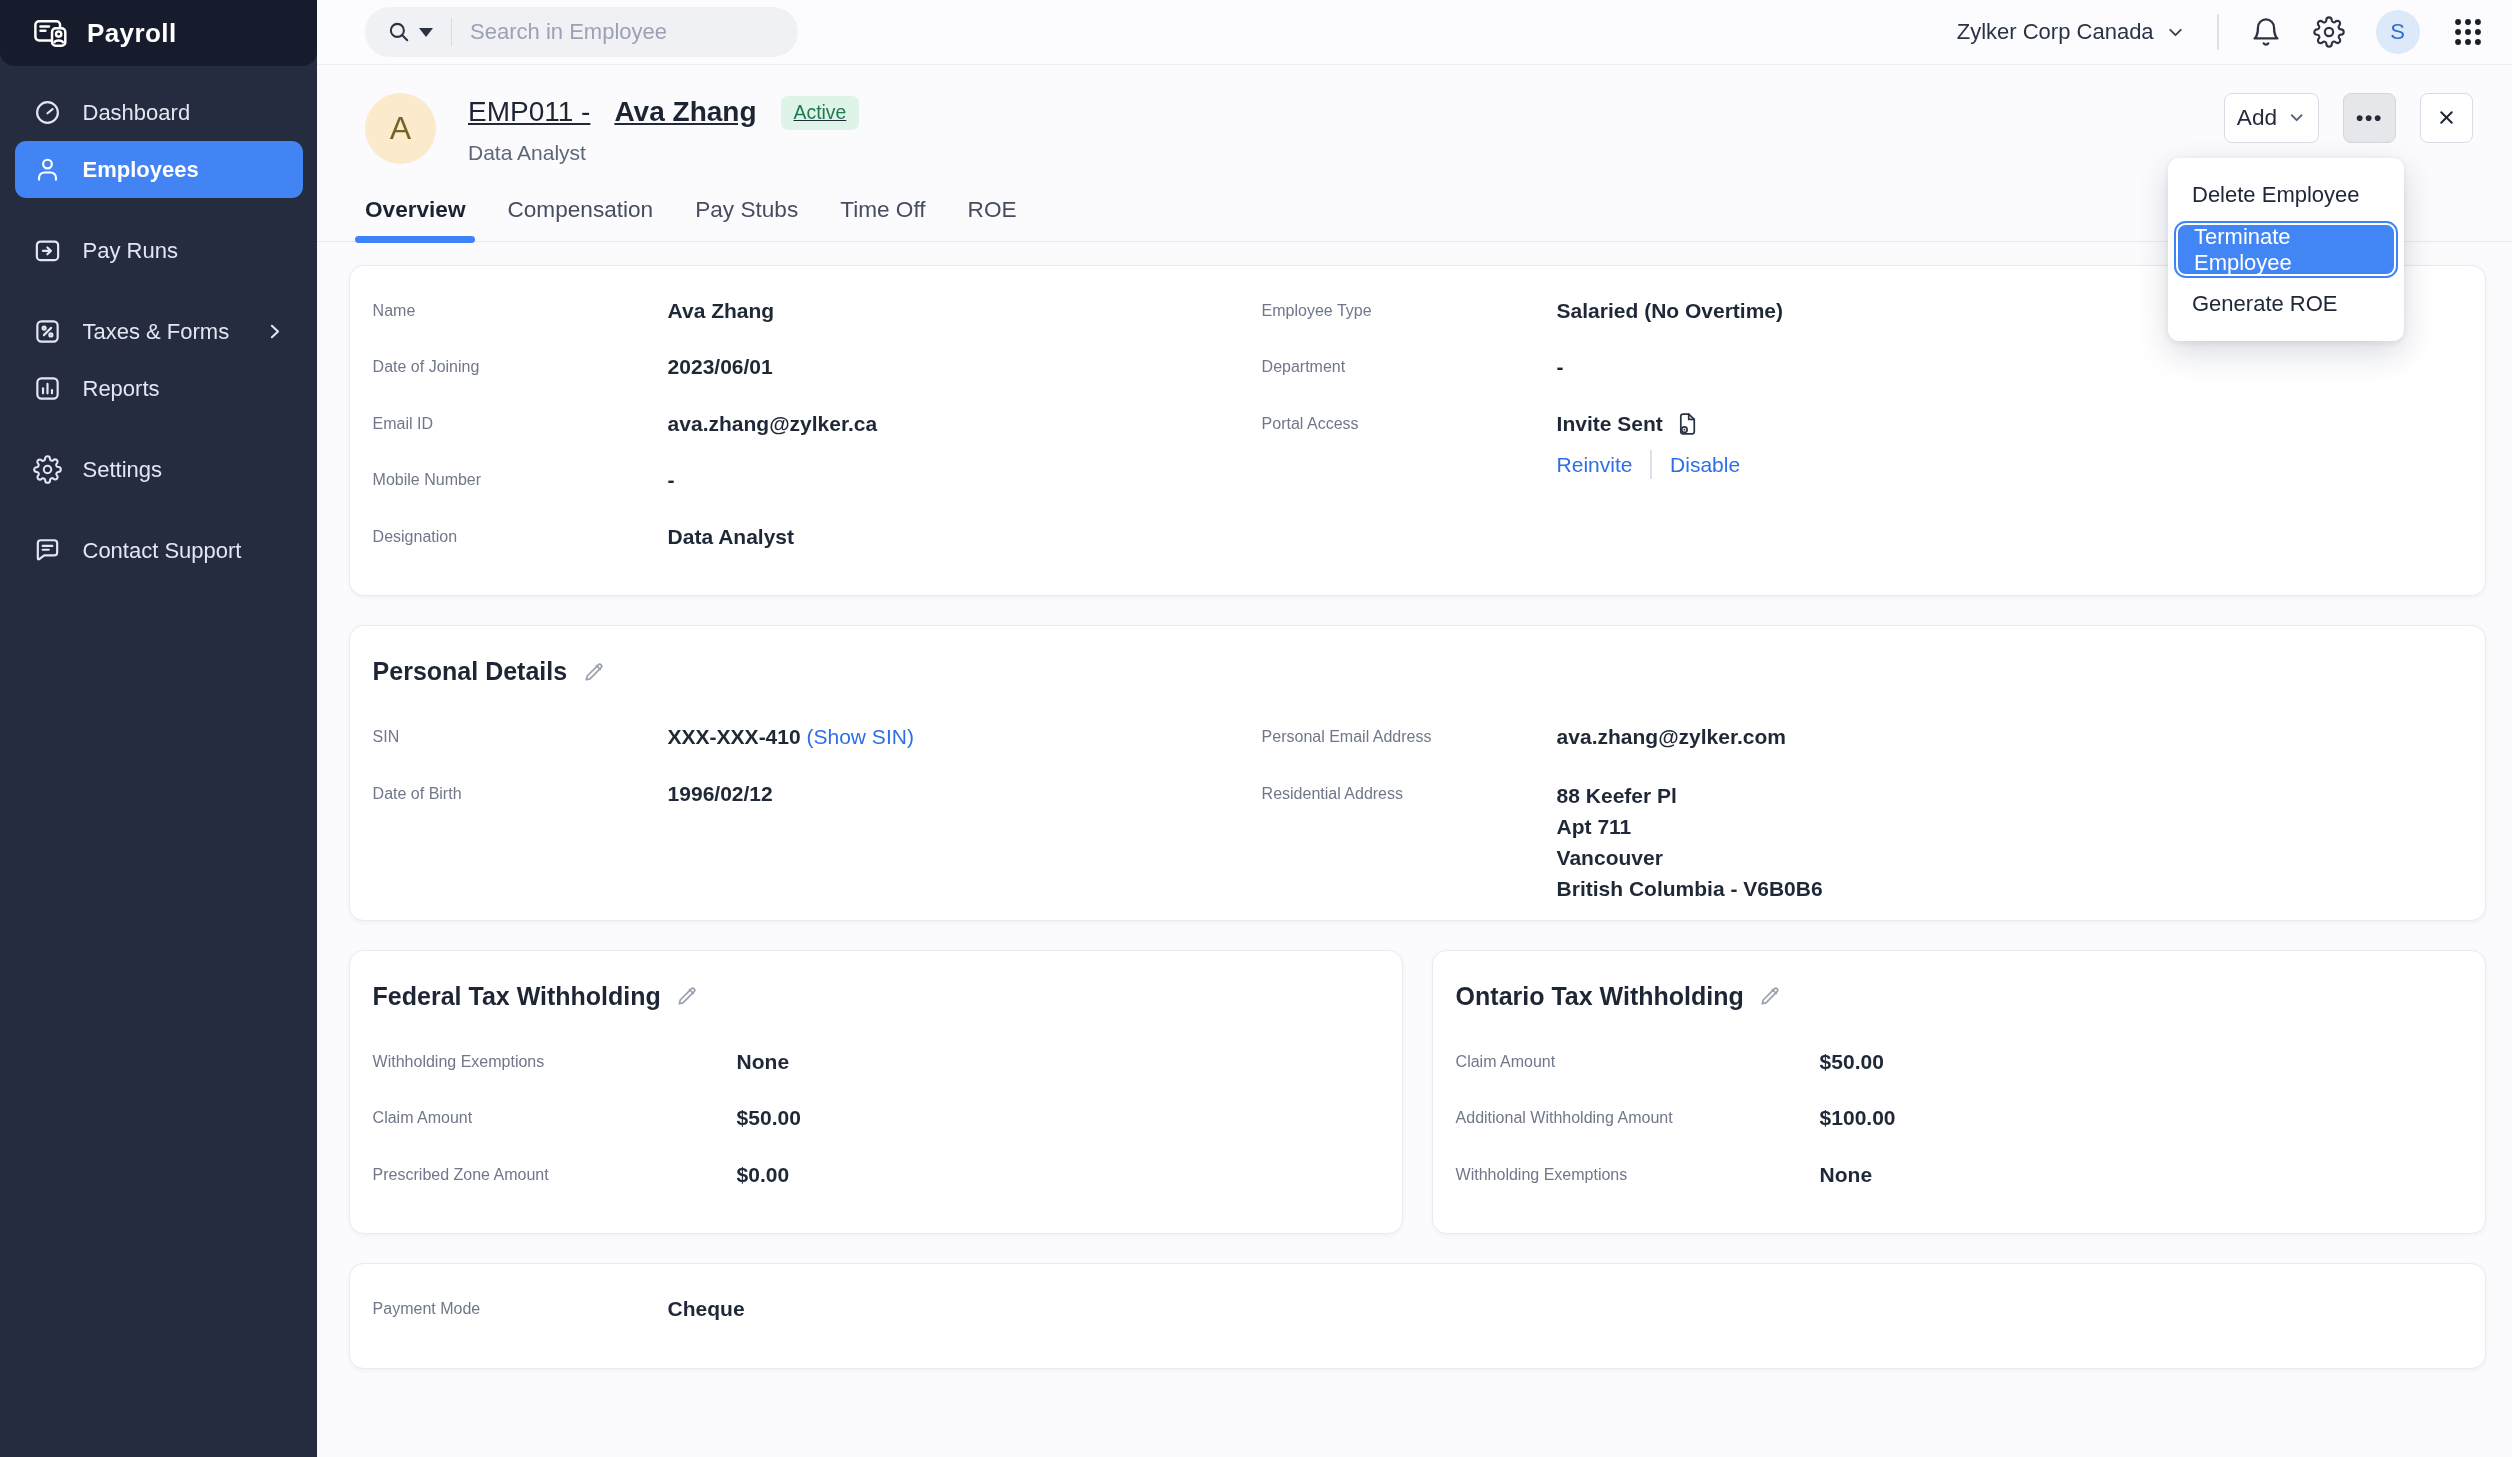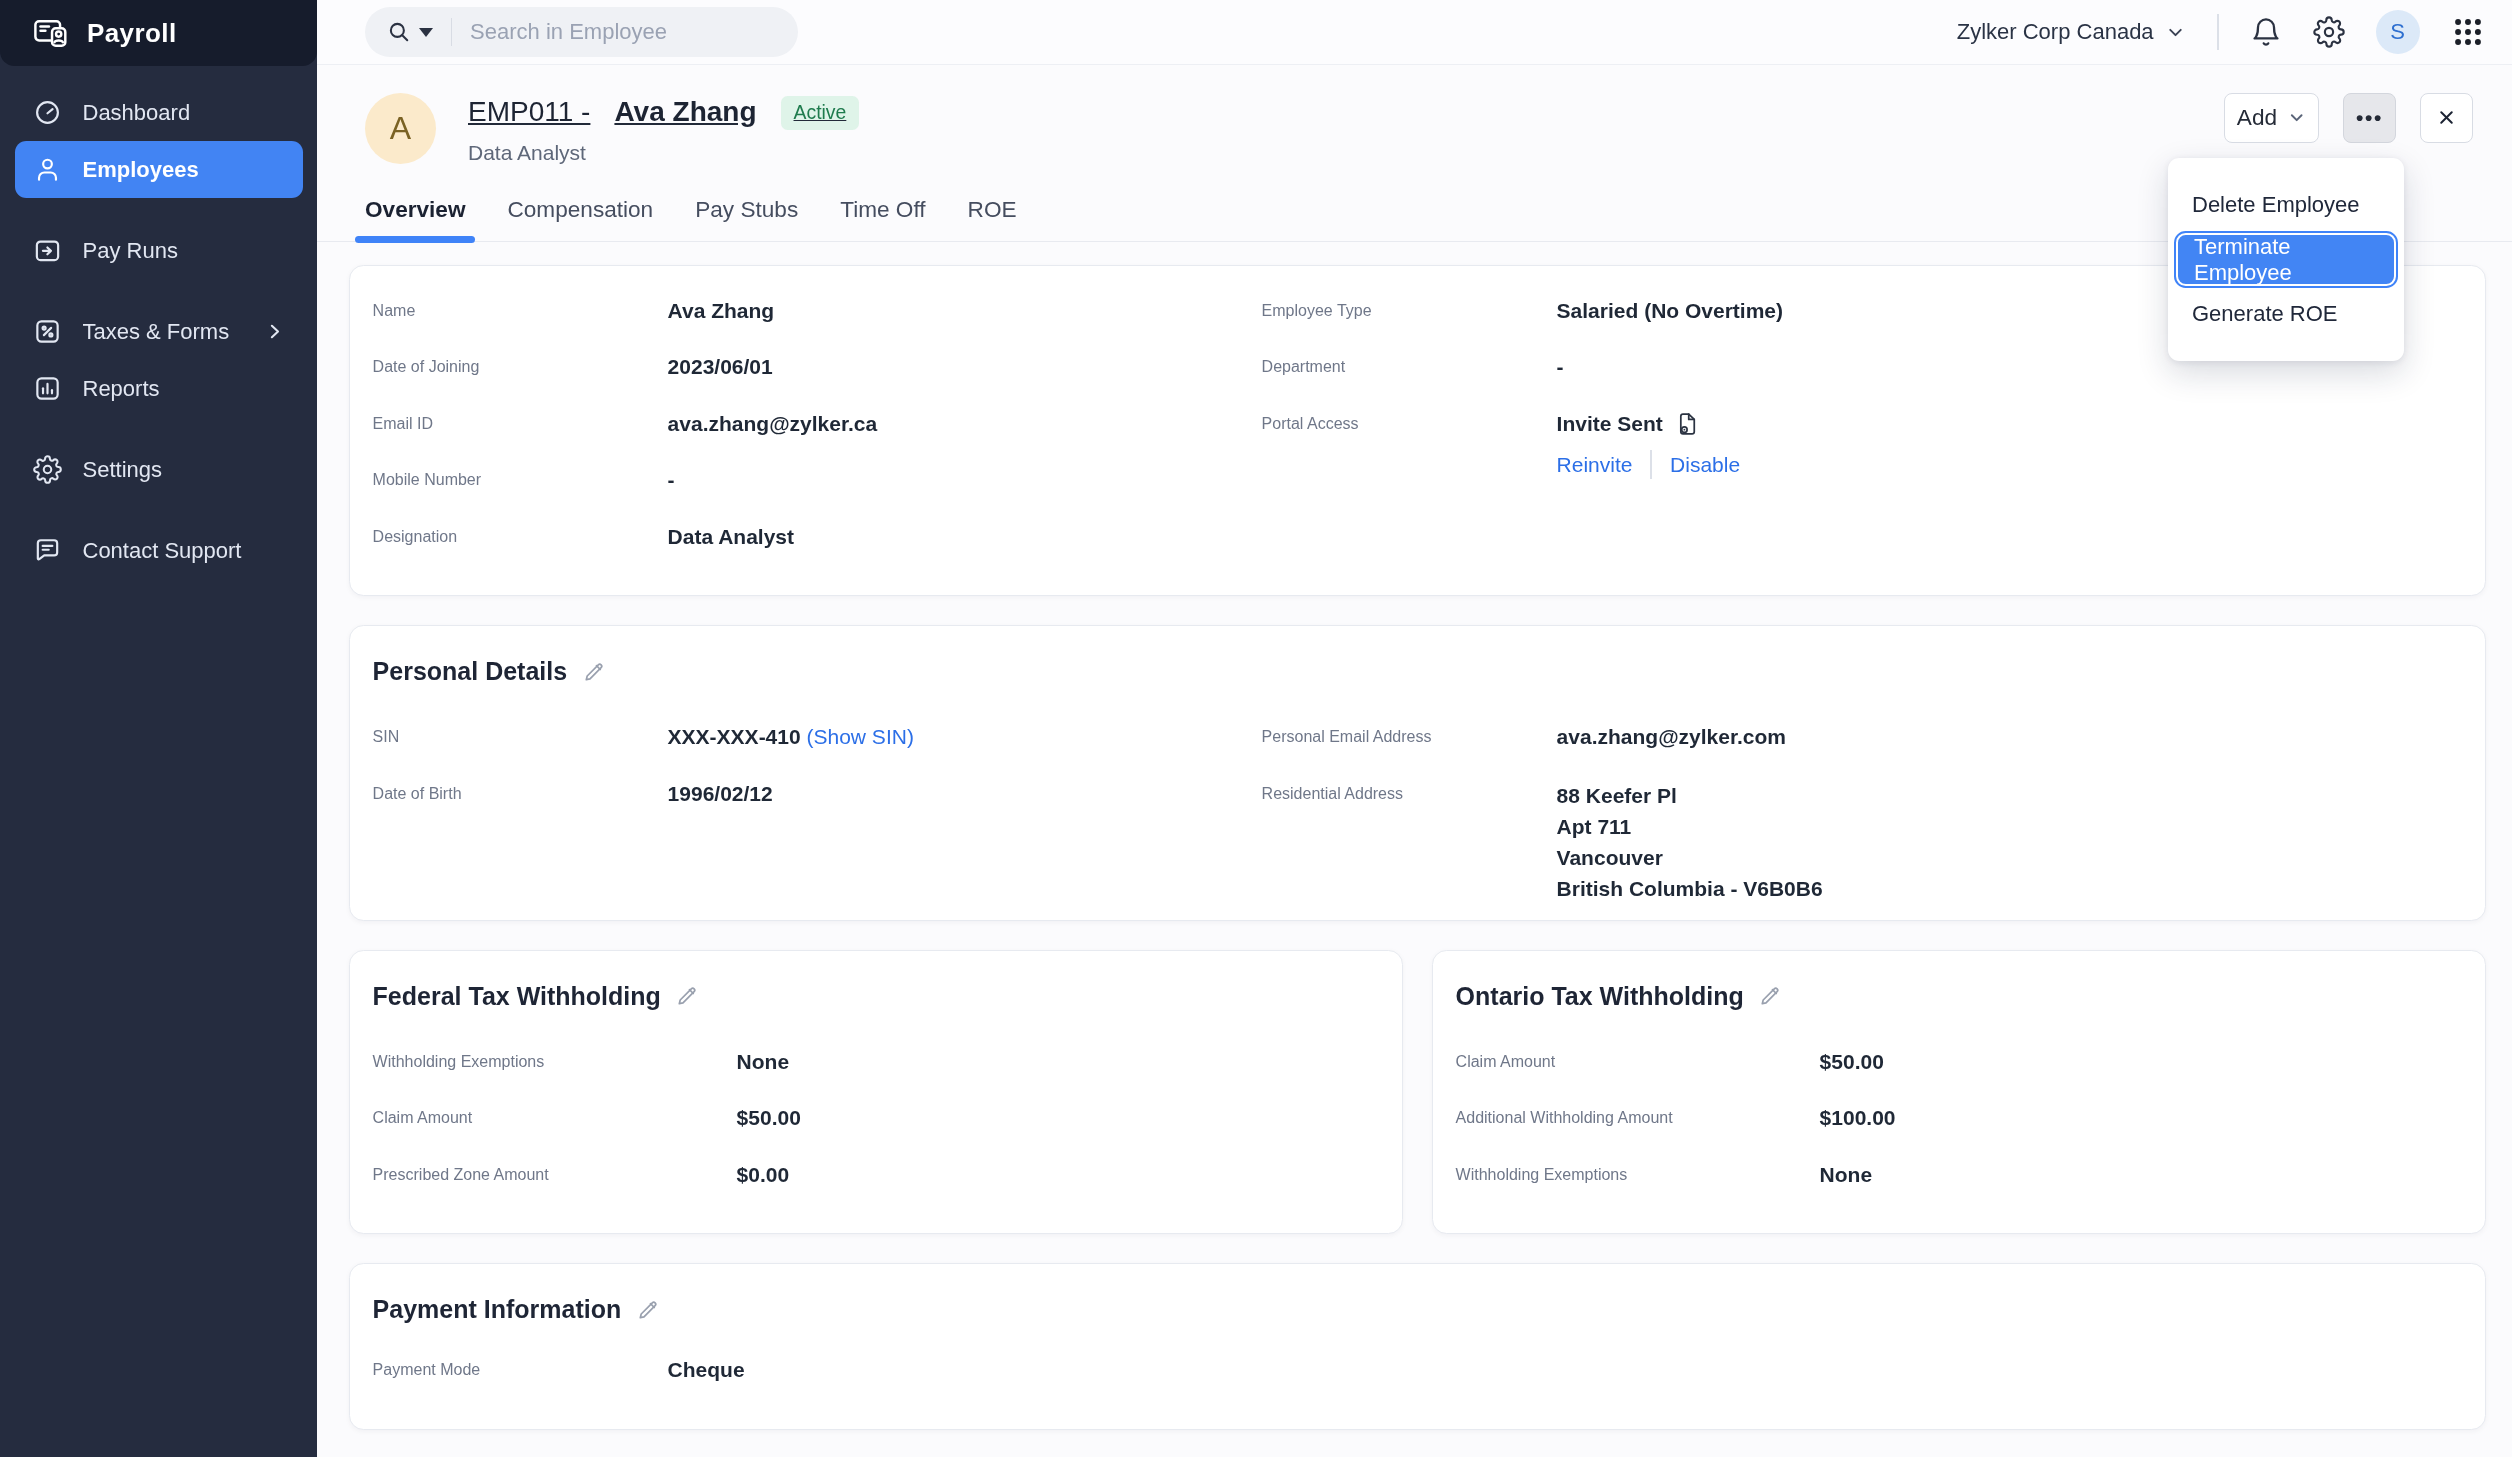--- a/index.html
+++ b/index.html
@@ -48,21 +48,21 @@
   .emp-sub { margin-top:11.3px; font-size:21px; color:#5E6779; }
   .actions { margin-left:auto; display:flex; gap:24px; }
   .btn { height:50px; border-radius:8px; border:1.6px solid #D8DCE4; background:#FFFFFF; font-size:22.6px; color:#252B37; display:flex; align-items:center; justify-content:center; cursor:pointer; font-family:"Liberation Sans",sans-serif; }
   .btn-add { width:95px; gap:9.7px; }
   .btn-add svg { width:19.4px; height:19.4px; }
   .btn-more { width:53px; background:#E6E7EB; border-color:#D3D6DD; font-weight:bold; letter-spacing:1.6px; font-size:21px; }
   .btn-close { width:53px; }
   .btn-close svg { width:21px; height:21px; }
 
   
-  .menu { position:absolute; top:158px; right:108px; width:236px; background:#FFFFFF; border-radius:11.3px; box-shadow:0 11.3px 32px rgba(20,30,60,.16), 0 1.6px 6.5px rgba(20,30,60,.08); padding:22px 0; z-index:50; }
+  .menu { position:absolute; top:158px; right:108px; width:236px; background:#FFFFFF; border-radius:11.3px; box-shadow:0 11.3px 32px rgba(20,30,60,.16), 0 1.6px 6.5px rgba(20,30,60,.08); padding:12px 0; z-index:50; }
   .menu-item { height:50px; display:flex; align-items:center; padding-left:24px; font-size:22px; color:#20283A; cursor:pointer; }
   .menu-item.highlight { background:#4285F4; color:#FFFFFF; margin:3.2px 8px; border-radius:9.7px; border:2.4px solid #FFFFFF; outline:2.4px solid #3F83F8; padding-left:16px; height:53px; }
 
   
   .tabs { display:flex; gap:42px; padding-left:48px; margin-top:32px; border-bottom:1.6px solid #E8EAF0; }
   .tab { font-size:22.6px; color:#454D5F; padding-bottom:18px; position:relative; cursor:pointer; }
   .tab.active { color:#1B2232; font-weight:bold; }
   .tab.active::after { content:""; position:absolute; left:-9.7px; right:-9.7px; bottom:-1.6px; height:6.5px; background:#3F83F8; border-radius:4px; }
 
   
@@ -430,29 +430,20 @@
             <span class="val">$100.00</span>
           </div>
         <div class="r">
             <span class="lbl lbl-w">Withholding Exemptions</span>
             <span class="val">None</span>
           </div>
       </section>
     </div>
 
     <section class="card">
-      <div class="card-title-row" style="margin-bottom:32px;">
-        <span class="card-title">Payment Information</span>
-        <button class="edit-btn">
-          <svg viewBox="0 0 24 24" fill="none" stroke="#99A0AE" stroke-width="1.7" stroke-linecap="round" stroke-linejoin="round">
-            <path d="M14.5 5.7l3.8 3.8"></path>
-              <path d="M4.3 19.7l.9-3.7L16.3 4.9a1.9 1.9 0 0 1 2.8 2.8L8 18.8l-3.7.9z"></path>
-          </svg>
-        </button>
-      </div>
       <div class="r">
           <span class="lbl">Payment Mode</span>
           <span class="val">Cheque</span>
         </div>
     </section>
 
   </div>
 </main>
 
 

